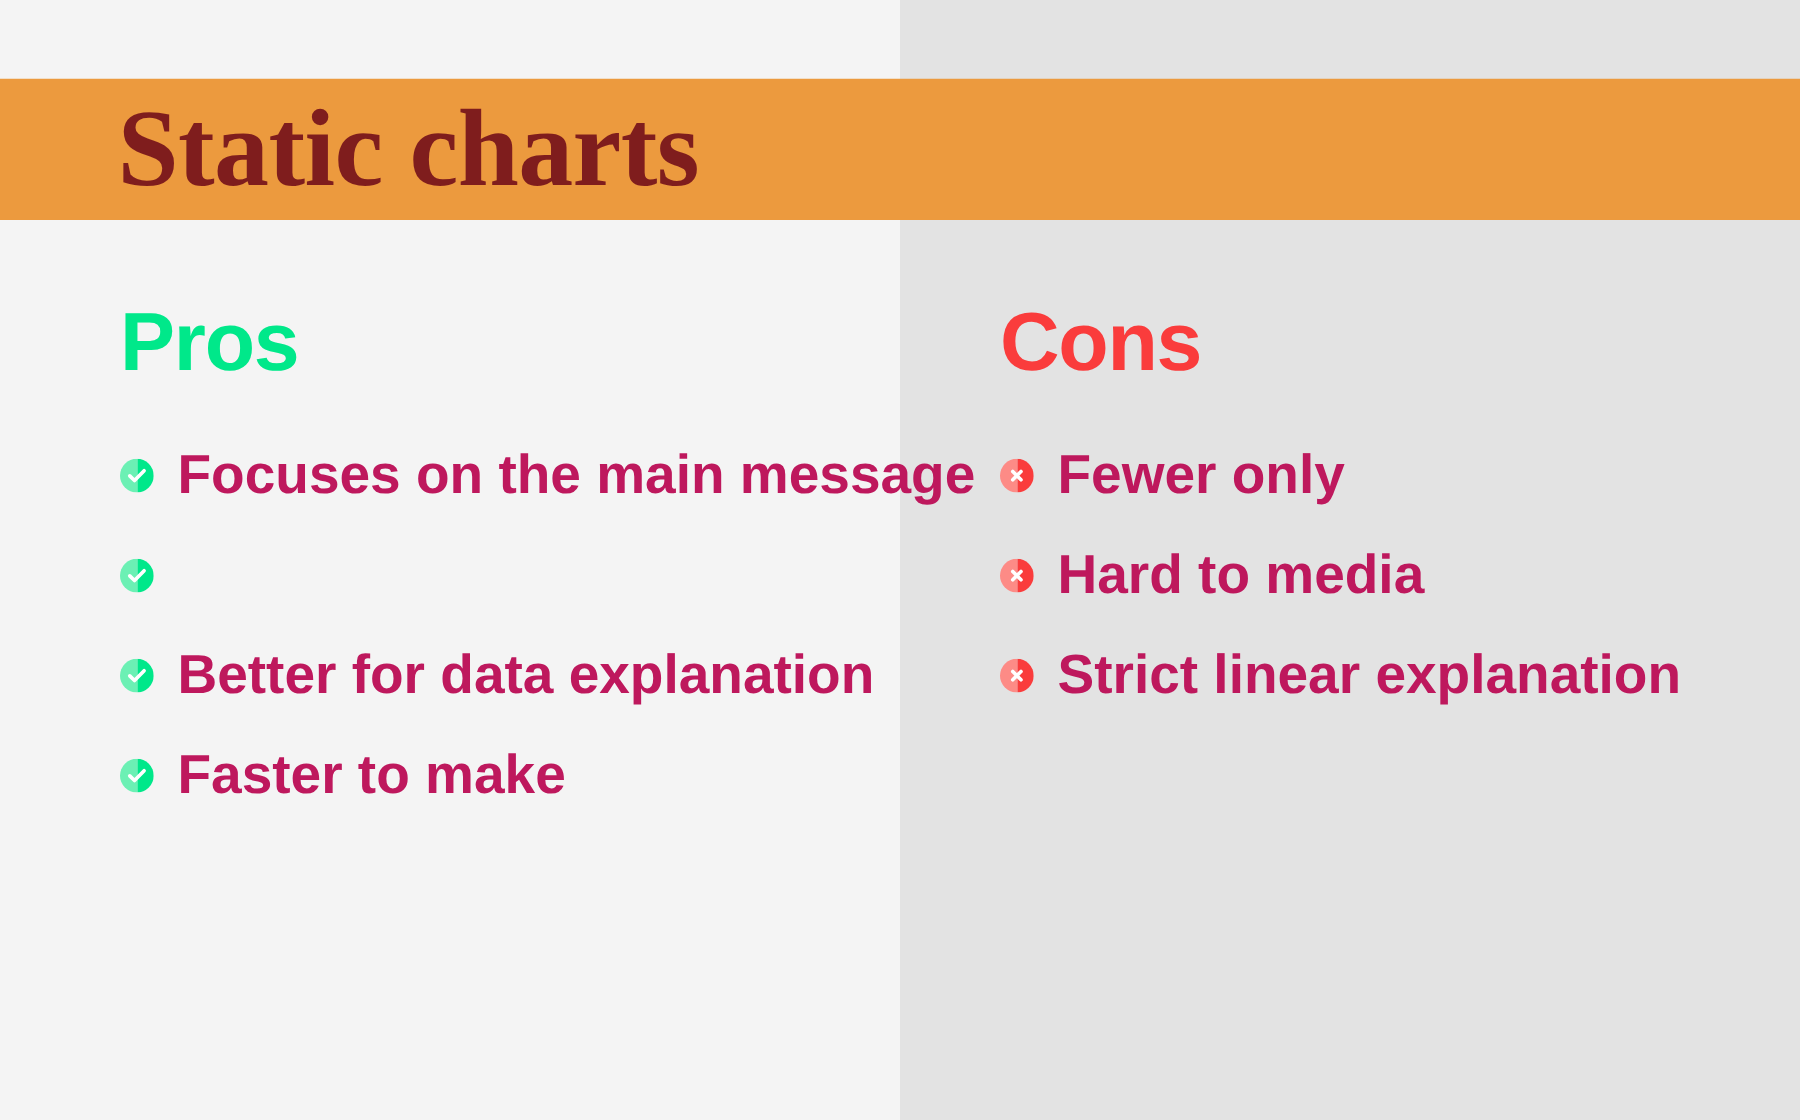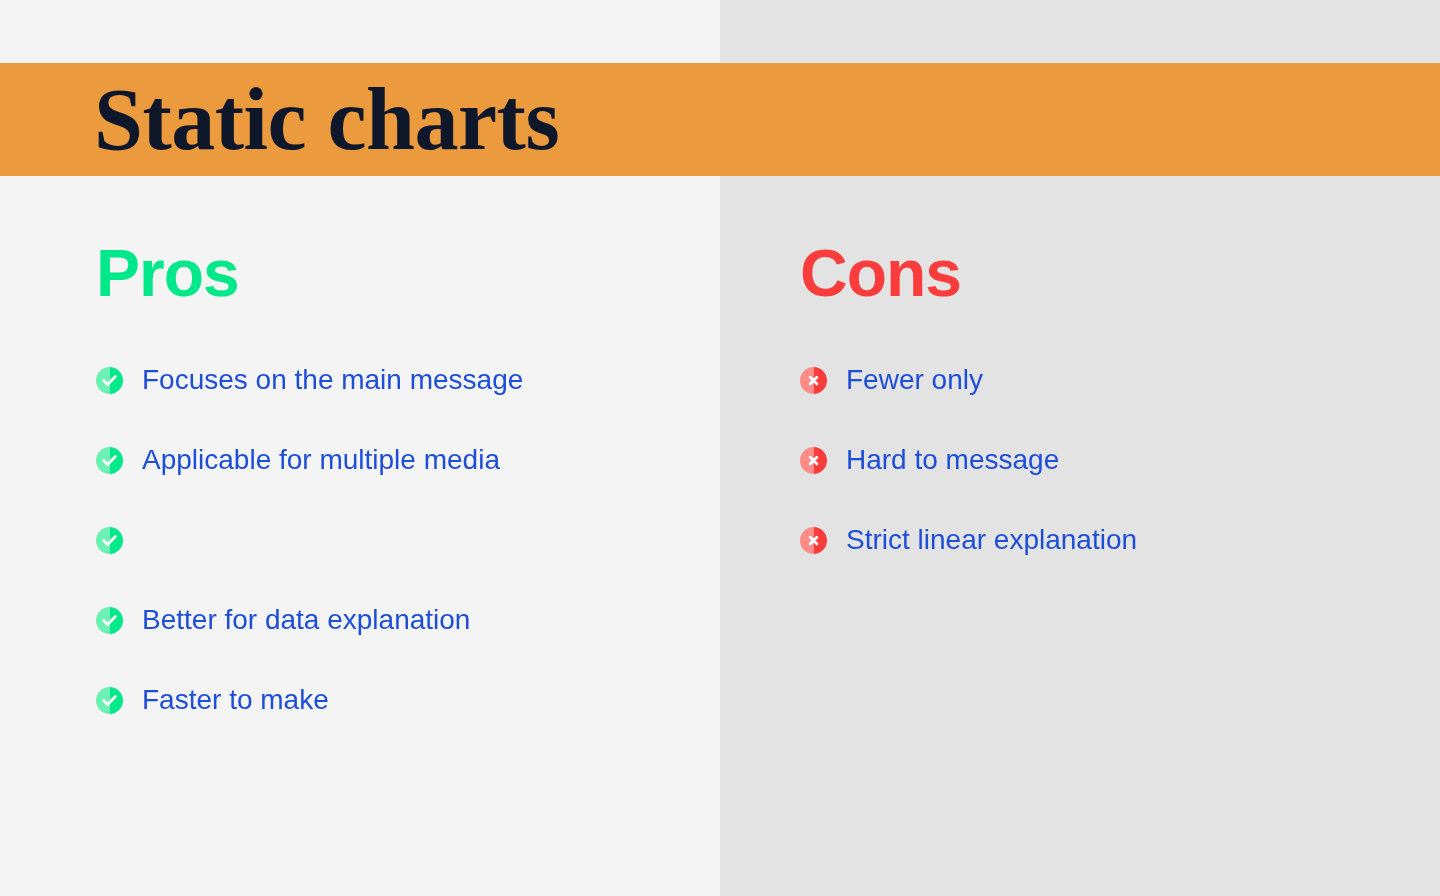--- a/index.html
+++ b/index.html
@@ -44,21 +44,21 @@
   .title-text {
     position: absolute;
     left: 94px;
     top: 50%;
     transform: translateY(-50%);
     font-family: "Liberation Serif", "DejaVu Serif", serif;
     font-weight: 700;
     font-size: 88px;
     line-height: 1;
     letter-spacing: -0.5px;
-    color: #0f172a;
+    color: #7f1d1d;
     white-space: nowrap;
   }
 
   
   .column {
     position: absolute;
     top: 176px;
     height: 720px;
     box-sizing: border-box;
   }
@@ -127,24 +127,24 @@
   .feature-icon svg {
     position: absolute;
     left: 0;
     top: 0;
     width: 27px;
     height: 27px;
   }
 
   .feature-label {
     font-family: "Liberation Sans", sans-serif;
-    font-weight: 400;
-    font-size: 28px;
+    font-weight: 700;
+    font-size: 44px;
     line-height: 1;
-    color: #1d4ed8;
+    color: #be185d;
     white-space: nowrap;
   }
 </style>
 </head>
 <body>
 
 <div class="canvas">
 
   <div class="panel panel-left"></div>
   <div class="panel panel-right"></div>
@@ -162,30 +162,20 @@
         <span class="feature-icon icon-check">
           <span class="half-left"></span>
           <span class="half-right"></span>
           <svg viewBox="0 0 27 27" xmlns="http://www.w3.org/2000/svg" aria-hidden="true">
             <path d="M7.8 13.7 L11.6 17.4 L19.3 9.6" fill="none" stroke="#ffffff" stroke-width="2.9" stroke-linecap="round" stroke-linejoin="round"></path>
           </svg>
         </span>
         <span class="feature-label">Focuses on the main message</span>
       </li>
 
-      <li class="feature-item">
-        <span class="feature-icon icon-check">
-          <span class="half-left"></span>
-          <span class="half-right"></span>
-          <svg viewBox="0 0 27 27" xmlns="http://www.w3.org/2000/svg" aria-hidden="true">
-            <path d="M7.8 13.7 L11.6 17.4 L19.3 9.6" fill="none" stroke="#ffffff" stroke-width="2.9" stroke-linecap="round" stroke-linejoin="round"></path>
-          </svg>
-        </span>
-        <span class="feature-label">Applicable for multiple media</span>
-      </li>
 
       <li class="feature-item">
         <span class="feature-icon icon-check">
           <span class="half-left"></span>
           <span class="half-right"></span>
           <svg viewBox="0 0 27 27" xmlns="http://www.w3.org/2000/svg" aria-hidden="true">
             <path d="M7.8 13.7 L11.6 17.4 L19.3 9.6" fill="none" stroke="#ffffff" stroke-width="2.9" stroke-linecap="round" stroke-linejoin="round"></path>
           </svg>
         </span>
       </li>
@@ -233,21 +223,21 @@
       </li>
 
       <li class="feature-item">
         <span class="feature-icon icon-cross">
           <span class="half-left"></span>
           <span class="half-right"></span>
           <svg viewBox="0 0 27 27" xmlns="http://www.w3.org/2000/svg" aria-hidden="true">
             <path d="M10.2 10.2 L16.8 16.8 M16.8 10.2 L10.2 16.8" fill="none" stroke="#ffffff" stroke-width="2.9" stroke-linecap="round"></path>
           </svg>
         </span>
-        <span class="feature-label">Hard to message</span>
+        <span class="feature-label">Hard to media</span>
       </li>
 
       <li class="feature-item">
         <span class="feature-icon icon-cross">
           <span class="half-left"></span>
           <span class="half-right"></span>
           <svg viewBox="0 0 27 27" xmlns="http://www.w3.org/2000/svg" aria-hidden="true">
             <path d="M10.2 10.2 L16.8 16.8 M16.8 10.2 L10.2 16.8" fill="none" stroke="#ffffff" stroke-width="2.9" stroke-linecap="round"></path>
           </svg>
         </span>

